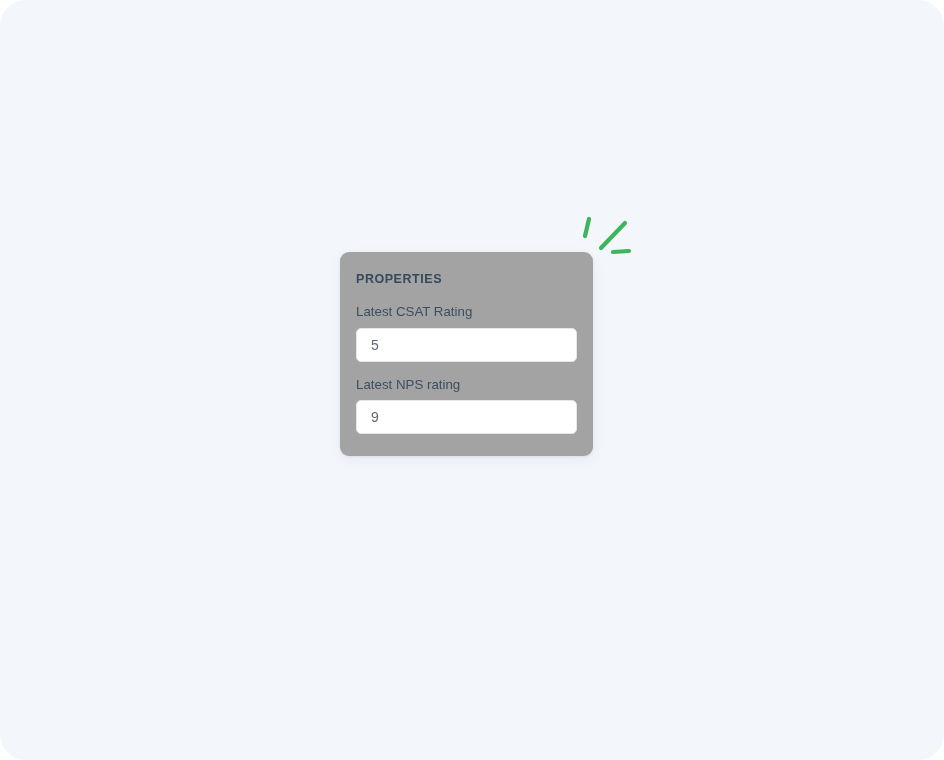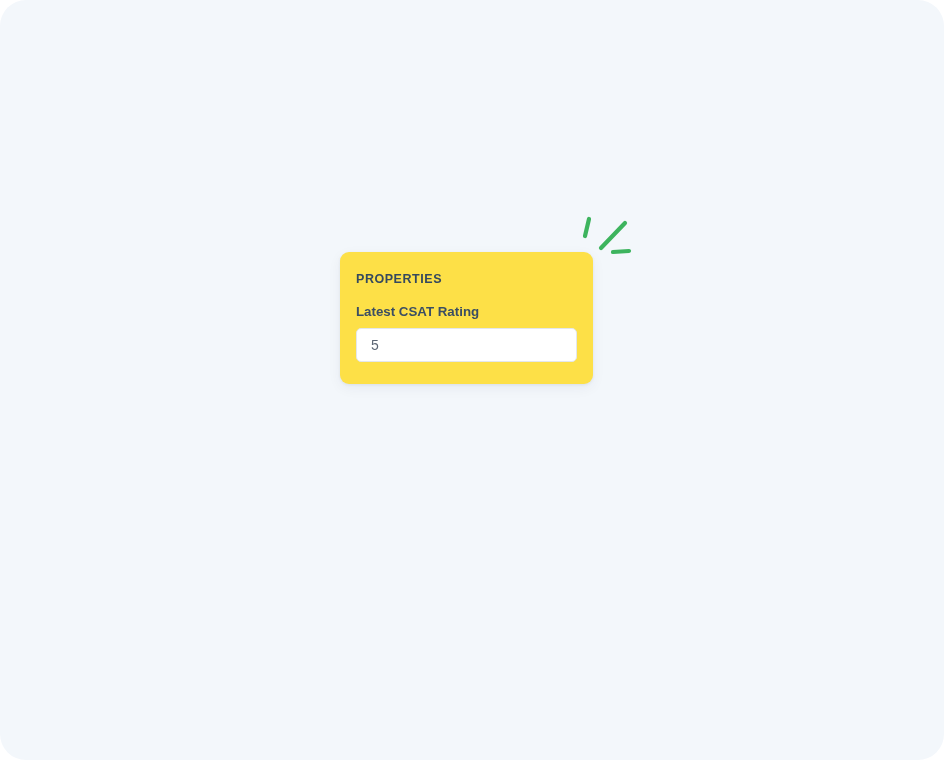--- a/index.html
+++ b/index.html
@@ -32,21 +32,21 @@
     height: 760px;
     pointer-events: none;
   }
 
   
   #properties-card {
     position: absolute;
     left: 340px;
     top: 252px;
     width: 253px;
-    background: #fde047;
+    background: #a3a3a3;
     border-radius: 9px;
     box-shadow: 0 1px 3px rgba(25, 45, 75, 0.07),
                 0 4px 14px rgba(25, 45, 75, 0.055);
     padding: 18px 16px 22px 16px;
     box-sizing: border-box;
   }
 
   .card-title {
     font-size: 12.5px;
     font-weight: bold;
@@ -59,21 +59,21 @@
   .field-group {
     margin-bottom: 15px;
   }
   .field-group:last-child {
     margin-bottom: 0;
   }
 
   .field-label {
     display: block;
     font-size: 13.3px;
-    font-weight: bold;
+    font-weight: normal;
     color: #3b4e63;
     margin-bottom: 7px;
     line-height: 1.25;
     margin-top: 15px;
   }
 
   .field-input {
     display: block;
     width: 221px;
     height: 34px;
@@ -104,17 +104,21 @@
 
   <div id="properties-card">
 
     <div class="card-title">PROPERTIES</div>
 
     <div class="field-group">
       <label class="field-label">Latest CSAT Rating</label>
       <input class="field-input" type="text" value="5" style="">
     </div>
 
+    <div class="field-group">
+      <label class="field-label">Latest NPS rating</label>
+      <input class="field-input" type="text" value="9" style="">
+    </div>
 
 
   </div>
 
 </div>
 
 </body></html>

